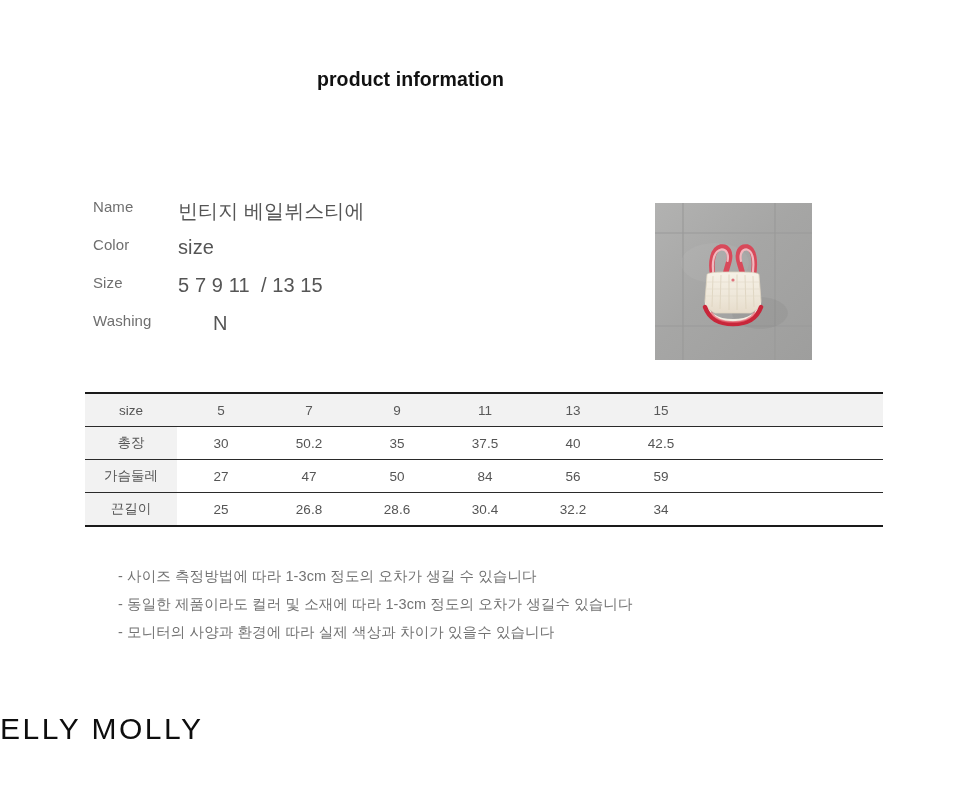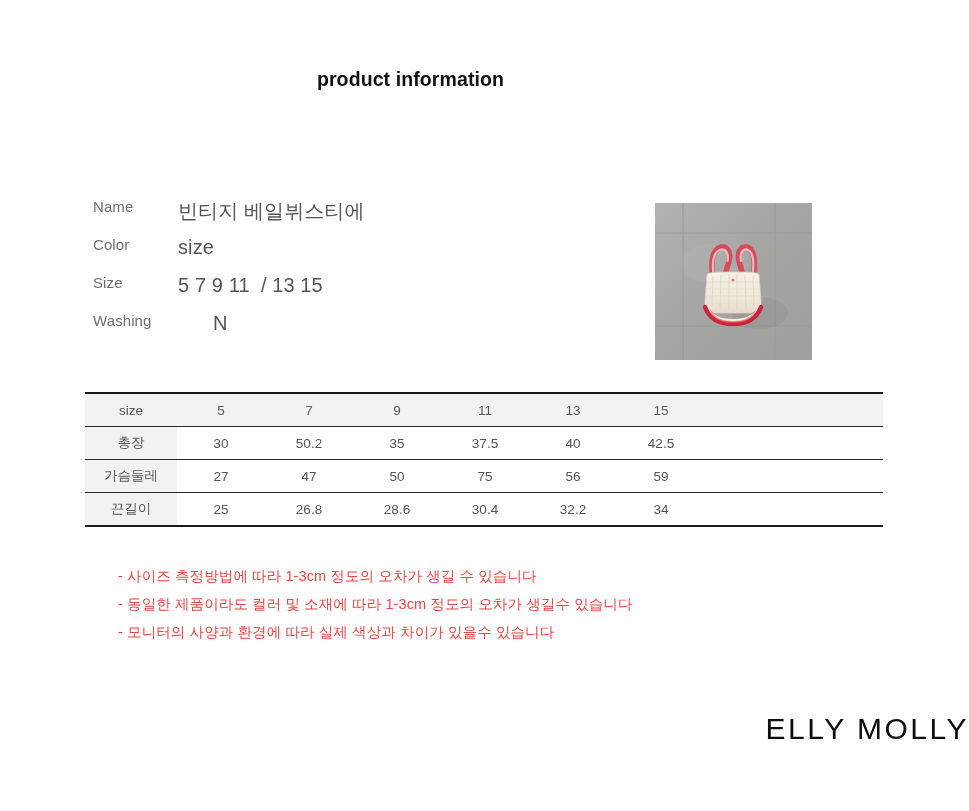--- a/index.html
+++ b/index.html
@@ -133,33 +133,33 @@
 
   
   .notes {
     position: absolute;
     left: 118px;
     top: 562px;
     width: 760px;
   }
   .note-line {
     font-size: 14.5px;
-    color: #ef4444;
+    color: #737373;
     line-height: 28px;
     letter-spacing: 0.1px;
     white-space: pre;
   }
 
   
   .brand-footer {
     position: absolute;
     left: 0;
     top: 712px;
     width: 969px;
-    text-align: right;
+    text-align: left;
     font-size: 30px;
     color: #0d0d0d;
     letter-spacing: 2.5px;
     font-weight: normal;
   }
 </style>
 </head>
 <body>
 
 <div class="page-title">product information</div>
@@ -281,21 +281,21 @@
         <td>37.5</td>
         <td>40</td>
         <td>42.5</td>
         <td class="pad-cell"></td>
       </tr>
       <tr>
         <td class="row-label">가슴둘레</td>
         <td>27</td>
         <td>47</td>
         <td>50</td>
-        <td>75</td>
+        <td>84</td>
         <td>56</td>
         <td>59</td>
         <td class="pad-cell"></td>
       </tr>
       <tr>
         <td class="row-label">끈길이</td>
         <td>25</td>
         <td>26.8</td>
         <td>28.6</td>
         <td>30.4</td>

